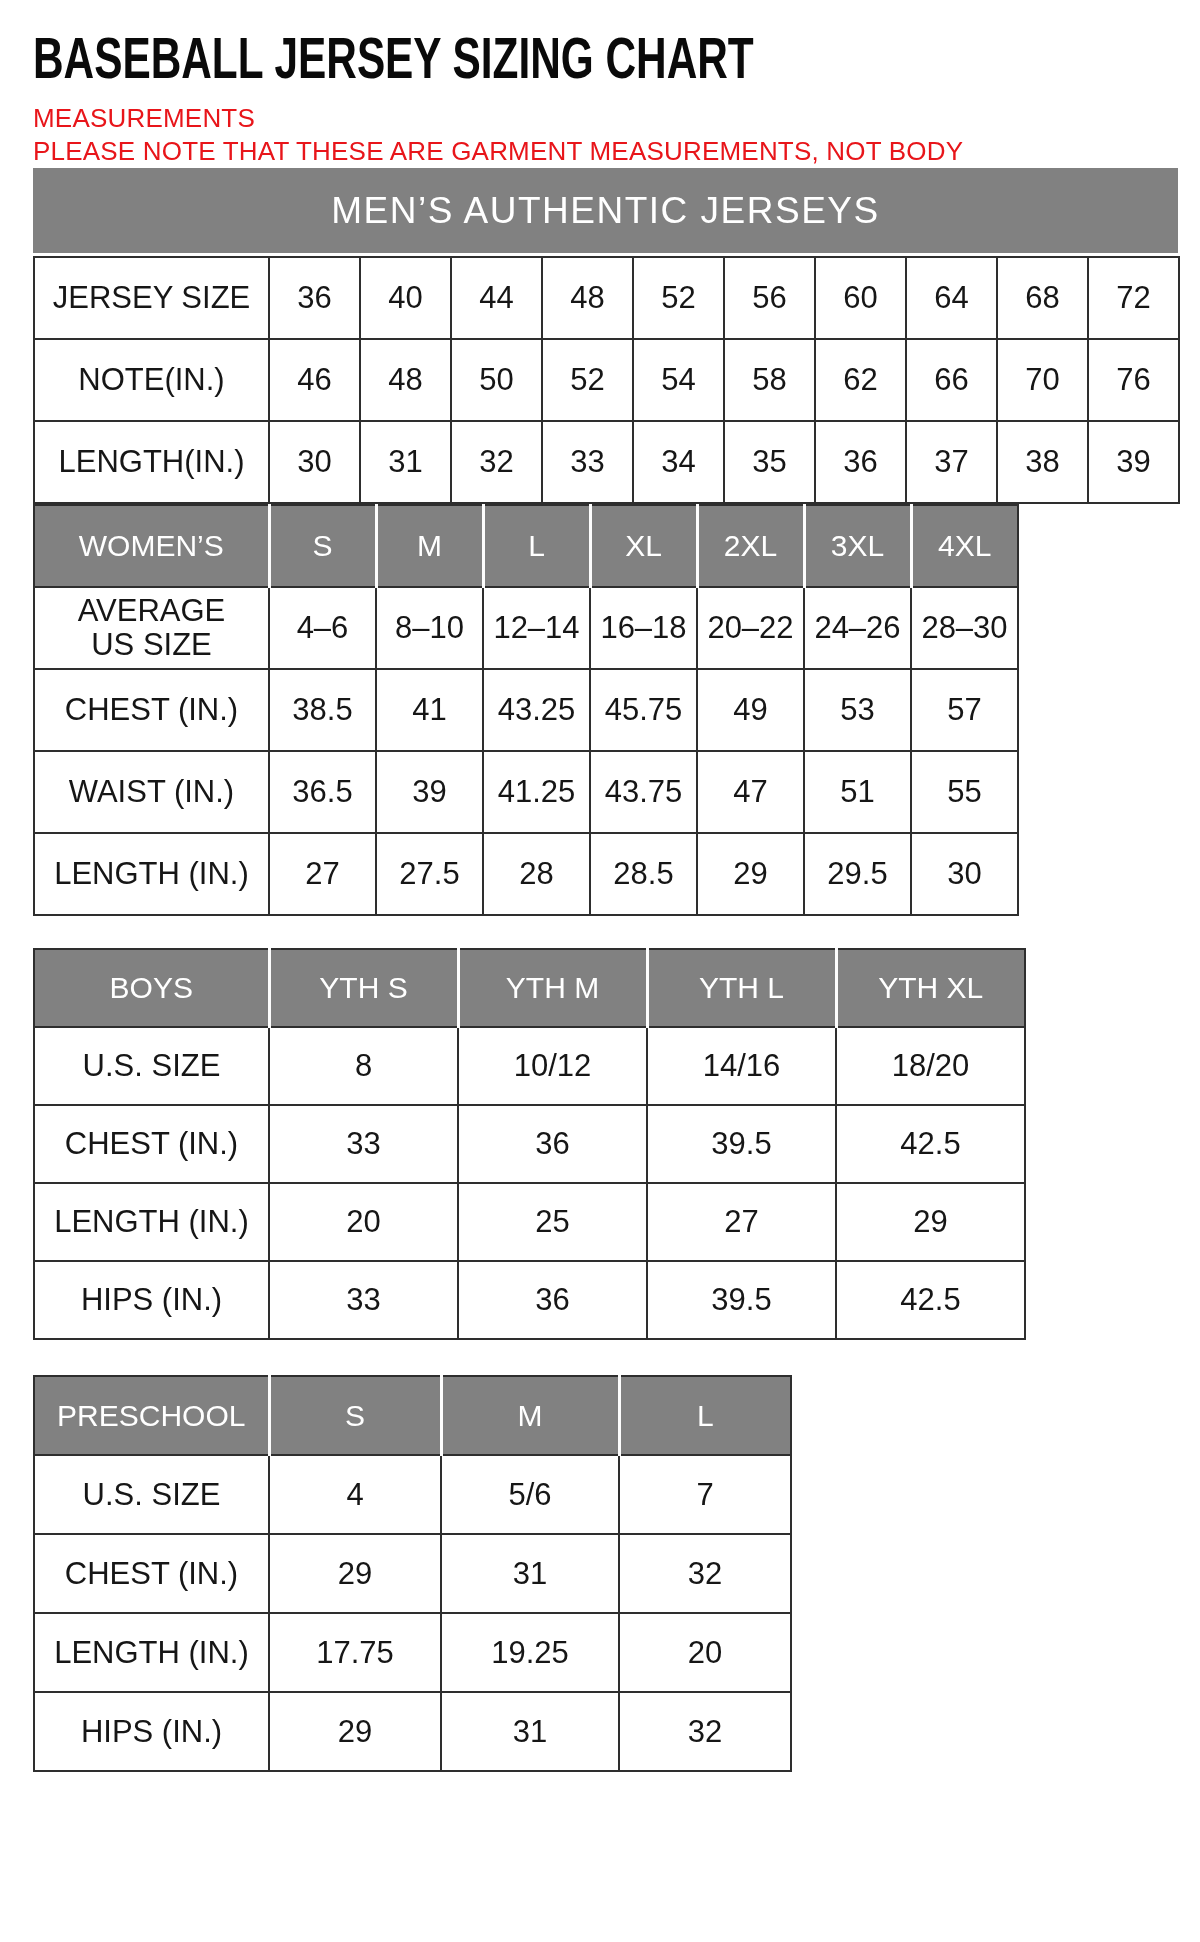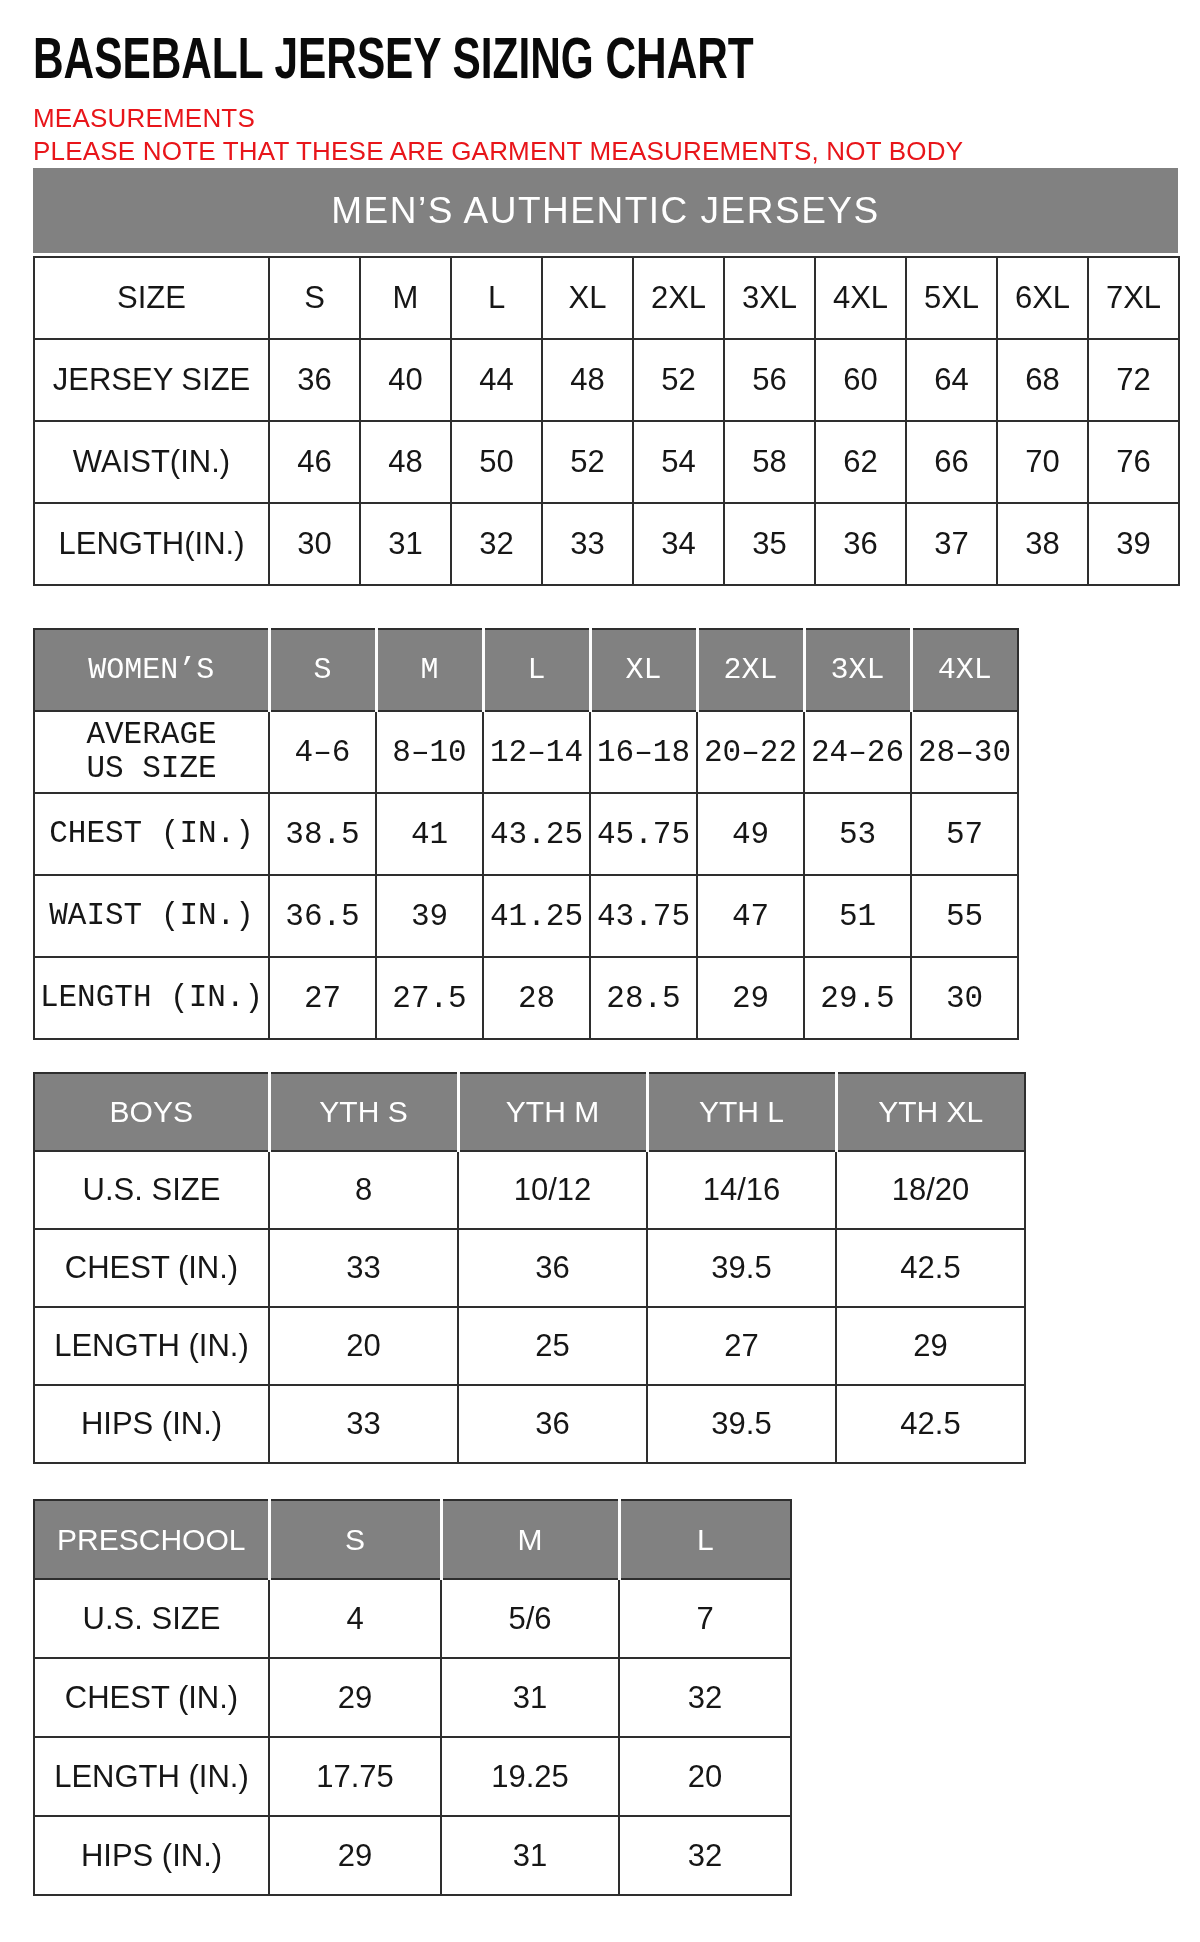--- a/index.html
+++ b/index.html
@@ -6,21 +6,21 @@
   body{font-family:"Liberation Sans", sans-serif;color:#161616;}
   .page{width:1200px;height:1942px;box-sizing:border-box;padding:26px 20px 0 33px;overflow:hidden;background:#fff;}
 
   .title{
     font-size:58px;font-weight:900;line-height:64px;white-space:nowrap;
     transform:scaleX(0.73);transform-origin:left center;letter-spacing:0px;color:#0a0a0a;
   }
   .note{color:var(--accent-red,#e8151a);font-size:26px;line-height:33px;margin-top:12px;letter-spacing:.2px;}
 
   .tbl-section{}
-  .sec-womens{margin-top:42px;font-family:Liberation Mono, monospace;}
+  .sec-womens{}
   .sec-boys{margin-top:32px;}
   .sec-preschool{margin-top:35px;}
 
   .banner{
     width:1145px;height:85px;background:var(--header-gray,#818181);color:#fff;
     display:flex;align-items:center;justify-content:center;
     font-size:37px;letter-spacing:1.5px;margin-bottom:3px;box-sizing:border-box;
   }
 
   table.grid{border-collapse:collapse;table-layout:fixed;}
@@ -64,48 +64,35 @@
           <col style="width:91px">
           <col style="width:91px">
           <col style="width:91px">
           <col style="width:91px">
           <col style="width:91px">
           <col style="width:91px">
           <col style="width:91px">
           <col style="width:91px">
         </colgroup>
       <tbody>
-          <tr>
-        <td class="lbl">SIZE</td>
-        <td>S</td>
-        <td>M</td>
-        <td>L</td>
-        <td>XL</td>
-        <td>2XL</td>
-        <td>3XL</td>
-        <td>4XL</td>
-        <td>5XL</td>
-        <td>6XL</td>
-        <td>7XL</td>
-      </tr>
       <tr>
         <td class="lbl">JERSEY SIZE</td>
         <td>36</td>
         <td>40</td>
         <td>44</td>
         <td>48</td>
         <td>52</td>
         <td>56</td>
         <td>60</td>
         <td>64</td>
         <td>68</td>
         <td>72</td>
       </tr>
       <tr>
-        <td class="lbl">WAIST(IN.)</td>
+        <td class="lbl">NOTE(IN.)</td>
         <td>46</td>
         <td>48</td>
         <td>50</td>
         <td>52</td>
         <td>54</td>
         <td>58</td>
         <td>62</td>
         <td>66</td>
         <td>70</td>
         <td>76</td>

